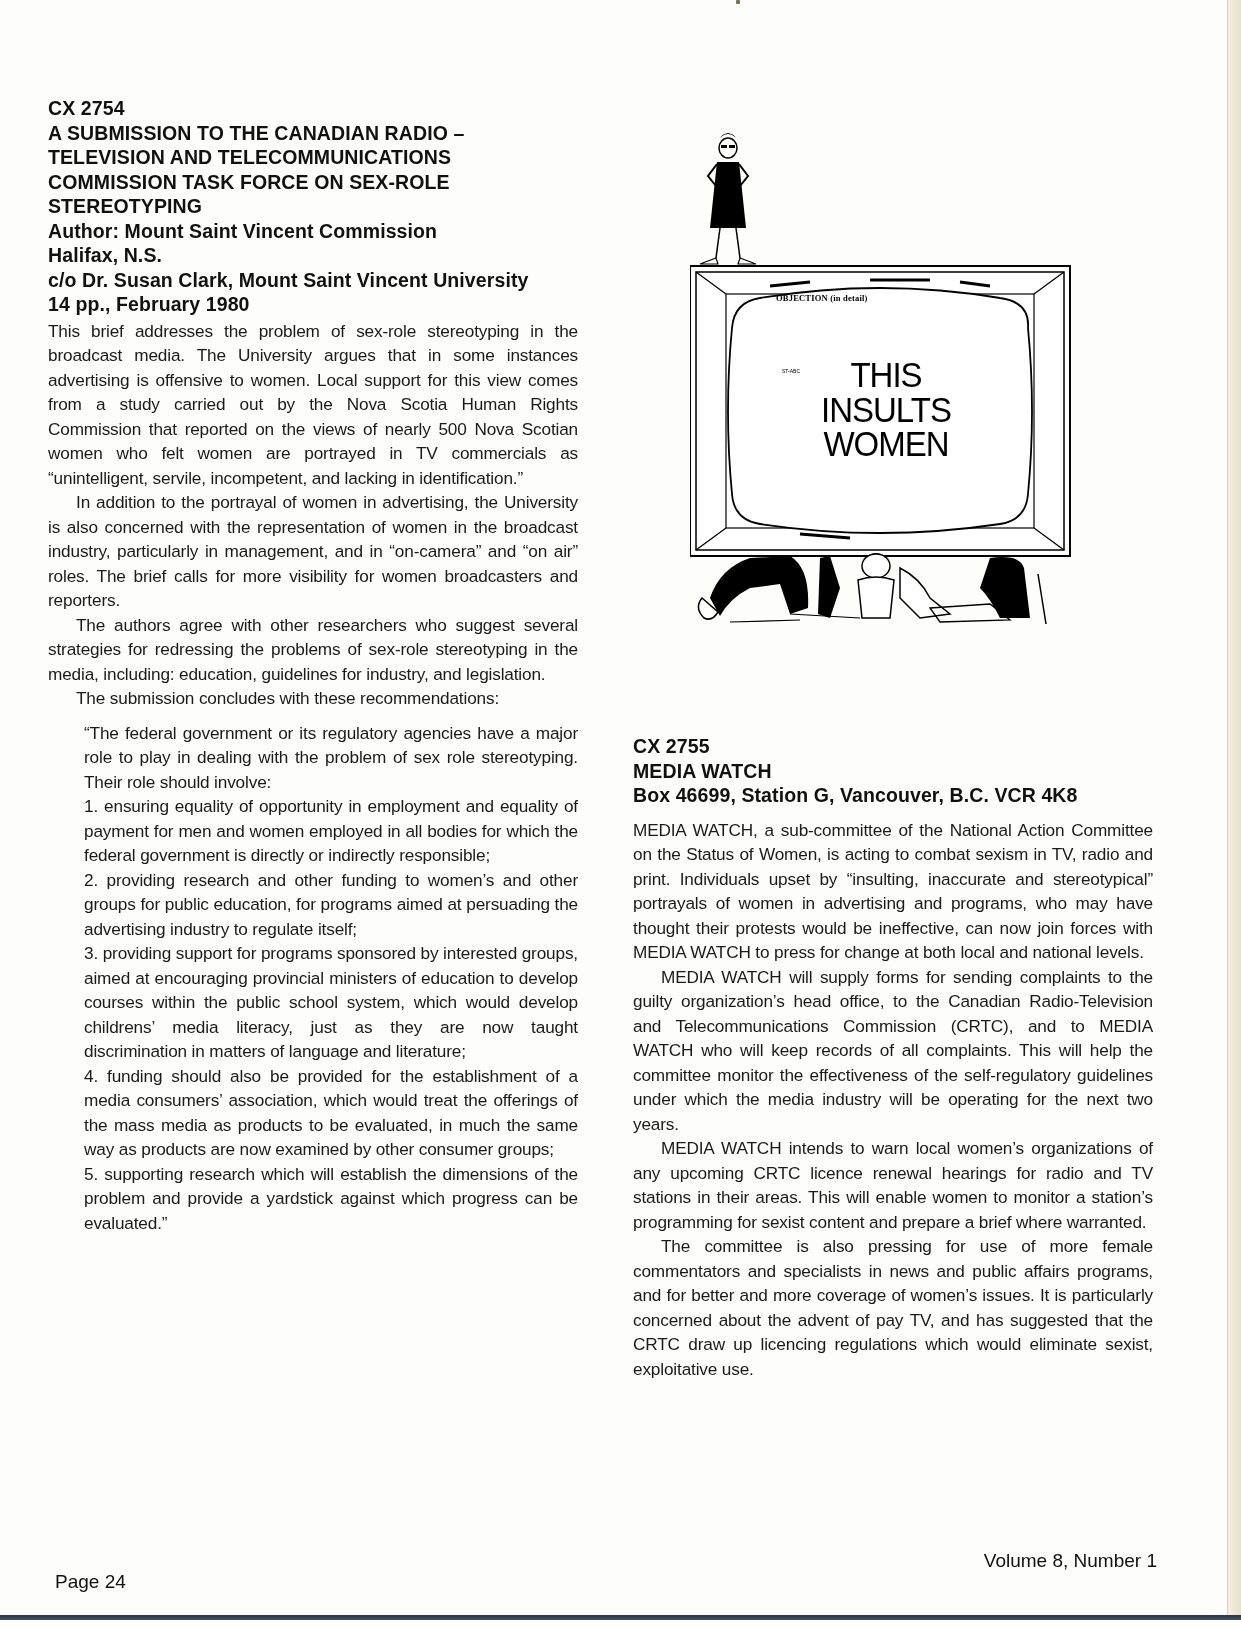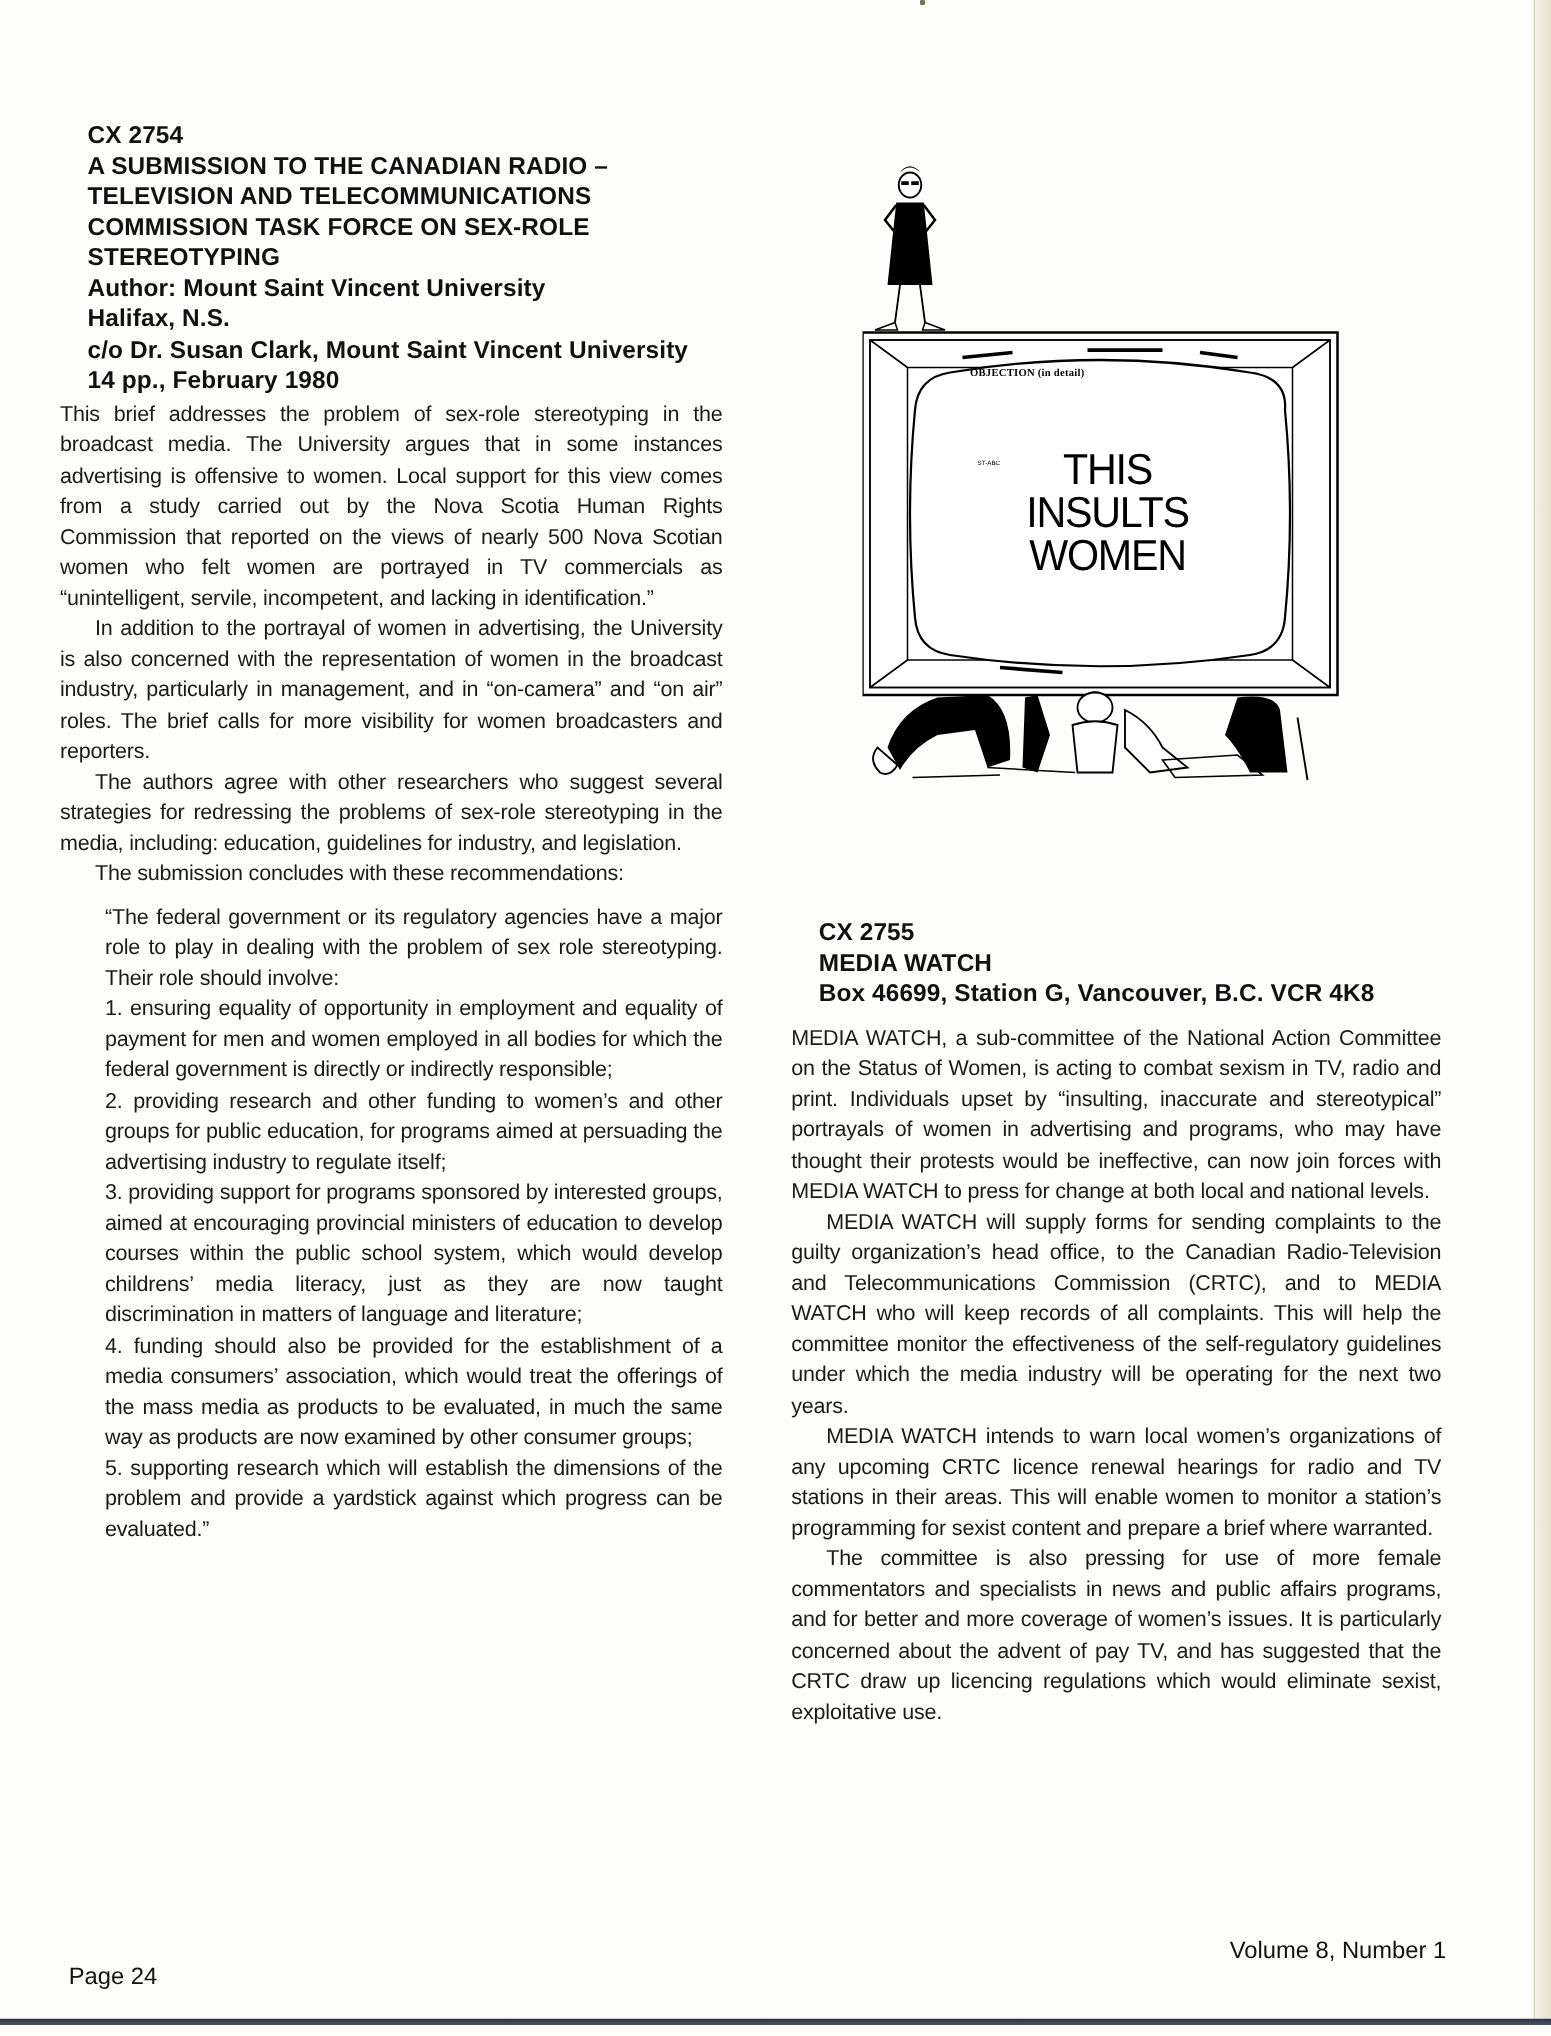--- a/index.html
+++ b/index.html
@@ -23,21 +23,21 @@
 
     .column { position: absolute; }
     .col-left { left: 48px; top: 96px; width: 530px; }
     .col-right { left: 633px; top: 734px; width: 520px; }
 
     .entry-head {
       font-family: "Liberation Sans", sans-serif;
       font-weight: bold; font-size: 19.5px; line-height: 24.5px;
       letter-spacing: 0.1px; color: #111;
     }
-    .entry-head .line { display: block; white-space: nowrap; margin-left: 22px; }
+    .entry-head .line { display: block; white-space: nowrap; }
 
     .body-text {
       font-family: Liberation Sans, sans-serif;
       font-size: 17.2px; line-height: 24.5px;
       text-align: justify; color: #1a1a1a;
       letter-spacing: -0.15px;
     }
     .body-text p { margin: 0; }
     .body-text p.indent { text-indent: 28px; }
     .quote-block { margin-left: 36px; margin-top: 10px; }
@@ -77,21 +77,21 @@
 <div class="page-edge-right"></div>
 <div class="top-speck"></div>
 
 <div class="column col-left">
   <div class="entry-head">
     <span class="line">CX 2754</span>
     <span class="line">A SUBMISSION TO THE CANADIAN RADIO –</span>
     <span class="line">TELEVISION AND TELECOMMUNICATIONS</span>
     <span class="line">COMMISSION TASK FORCE ON SEX-ROLE</span>
     <span class="line">STEREOTYPING</span>
-    <span class="line">Author: Mount Saint Vincent University</span>
+    <span class="line">Author: Mount Saint Vincent Commission</span>
     <span class="line">Halifax, N.S.</span>
     <span class="line">c/o Dr. Susan Clark, Mount Saint Vincent University</span>
     <span class="line">14 pp., February 1980</span>
   </div>
   <div class="body-text">
     <p>This brief addresses the problem of sex-role stereotyping in the broadcast media. The University argues that in some instances advertising is offensive to women. Local support for this view comes from a study carried out by the Nova Scotia Human Rights Commission that reported on the views of nearly 500 Nova Scotian women who felt women are portrayed in TV commercials as “unintelligent, servile, incompetent, and lacking in identification.”</p>
     <p class="indent">In addition to the portrayal of women in advertising, the University is also concerned with the representation of women in the broadcast industry, particularly in management, and in “on-camera” and “on air” roles. The brief calls for more visibility for women broadcasters and reporters.</p>
     <p class="indent">The authors agree with other researchers who suggest several strategies for redressing the problems of sex-role stereotyping in the media, including: education, guidelines for industry, and legislation.</p>
     <p class="indent">The submission concludes with these recommendations:</p>
     <div class="quote-block">

